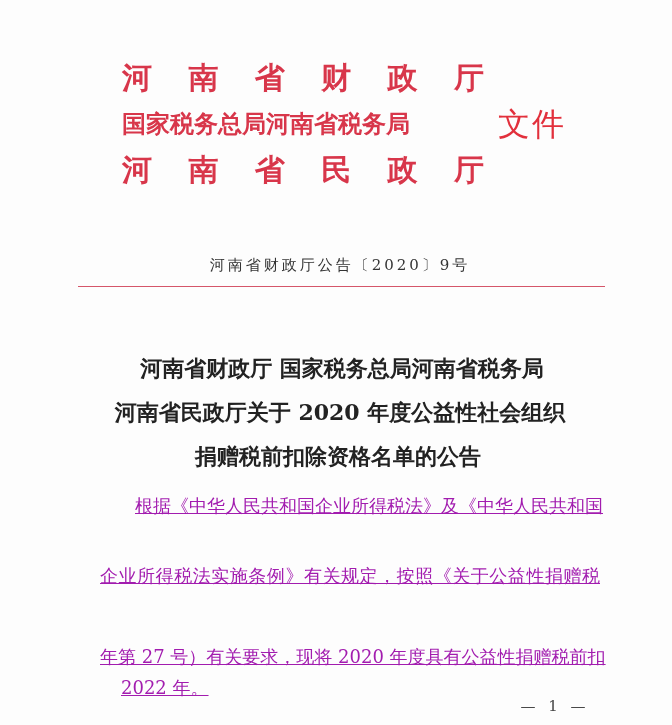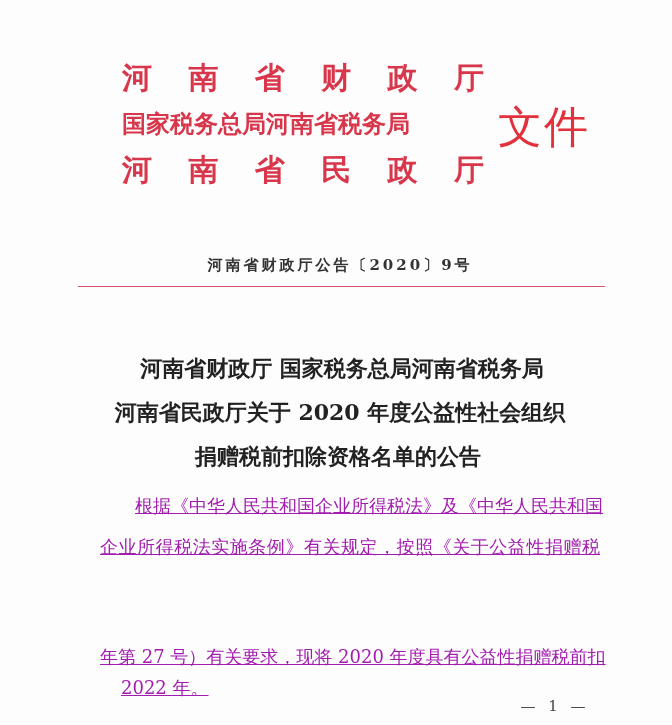--- a/index.html
+++ b/index.html
@@ -16,49 +16,48 @@
     font-size: 30px; line-height: 40px; white-space: nowrap;
     color: #d8364a;
   }
   .hdr-spaced { display: flex; justify-content: space-between; width: 362px; }
   .hdr-spaced span { display: inline-block; }
   .hdr-1 { top: 58px; }
   .hdr-2 { top: 104px; font-size: 24px; letter-spacing: 0px; }
   .hdr-3 { top: 150px; }
   .wenjian {
     position: absolute; left: 498px; top: 102px;
-    font-family: Liberation Sans, sans-serif;
-    font-size: 44px; line-height: 50px; color: #e2303c; letter-spacing: 2px;
+    font-family: Liberation Mono, monospace;
+    font-size: 32px; line-height: 50px; color: #e2303c; letter-spacing: 2px;
   }
   .doc-number {
     position: absolute; left: 200px; top: 256px; width: 280px;
     text-align: center; font-size: 15px; letter-spacing: 3px; color: #333;
     white-space: nowrap;
-    font-weight: bold;
   }
   .red-rule {
     position: absolute; left: 78px; top: 286px; width: 527px; height: 0;
     border-top: 1.5px solid #d5566a;
   }
   .title-line {
     position: absolute; left: 0; width: 672px; text-align: center;
     font-family: "DejaVu Serif", serif; font-weight: bold;
     font-size: 22px; line-height: 30px; color: #222; white-space: nowrap;
   }
   .t1 { top: 353px; left: 6px; }
   .t2 { top: 397px; left: 4px; }
   .t3 { top: 441px; left: 2px; }
   .body-line {
     position: absolute; left: 100px; width: 500px;
     font-size: 18px; line-height: 24px; color: #a21caf; white-space: nowrap;
     text-align: justify; text-align-last: justify; text-decoration: underline;
   }
   .body-line.last { text-align-last: left; }
   .b1 { top: 494px; left: 135px; width: 465px; }
-  .b2 { top: 535px; }
+  .b2 { top: 564px; }
   .b3 { top: 569px; }
   .b4 { top: 605px; margin-top: 40px; }
   .b5 { top: 640px; }
   .b6 { top: 676px; width: 120px; margin-left: 21px; }
   .page-num {
     position: absolute; left: 520px; top: 697px; width: 70px;
     font-size: 15px; color: #444; text-align: center; letter-spacing: 4px;
   }
 </style>
 </head>

